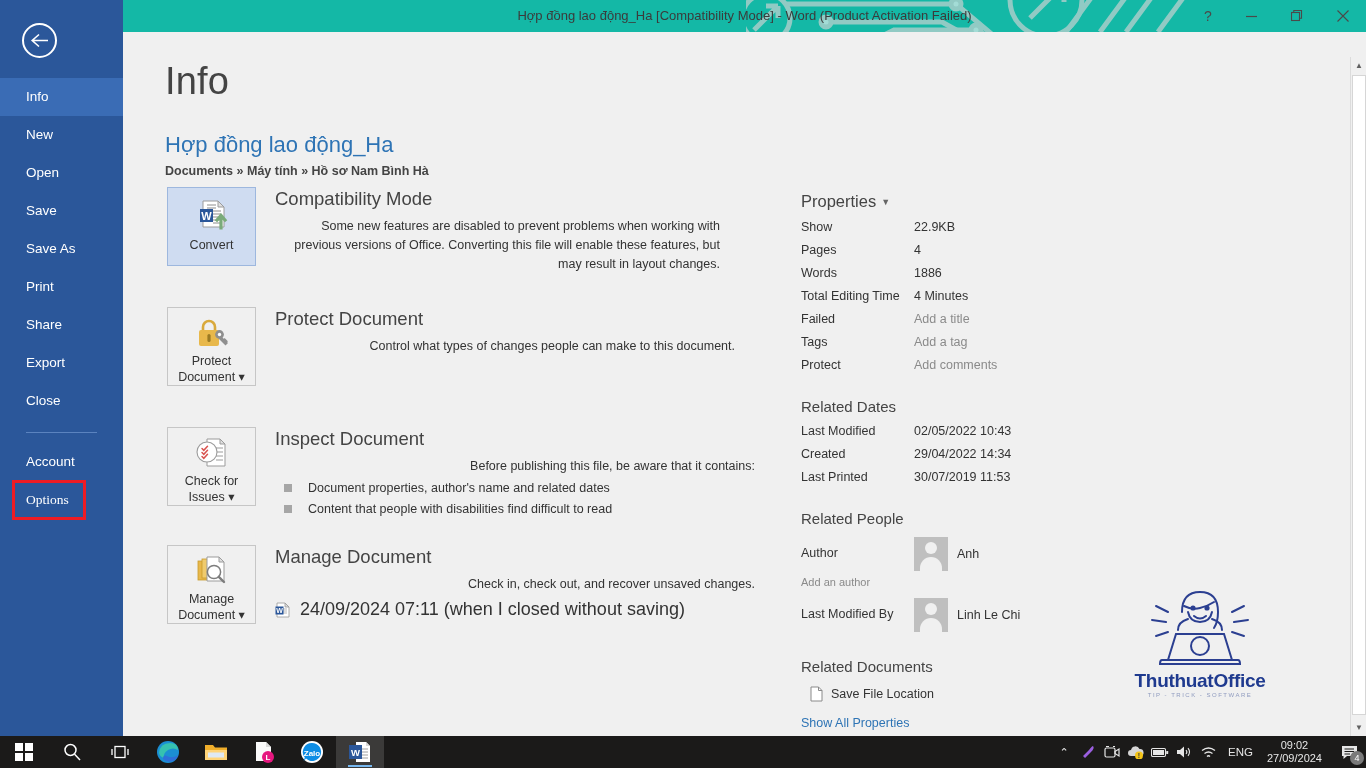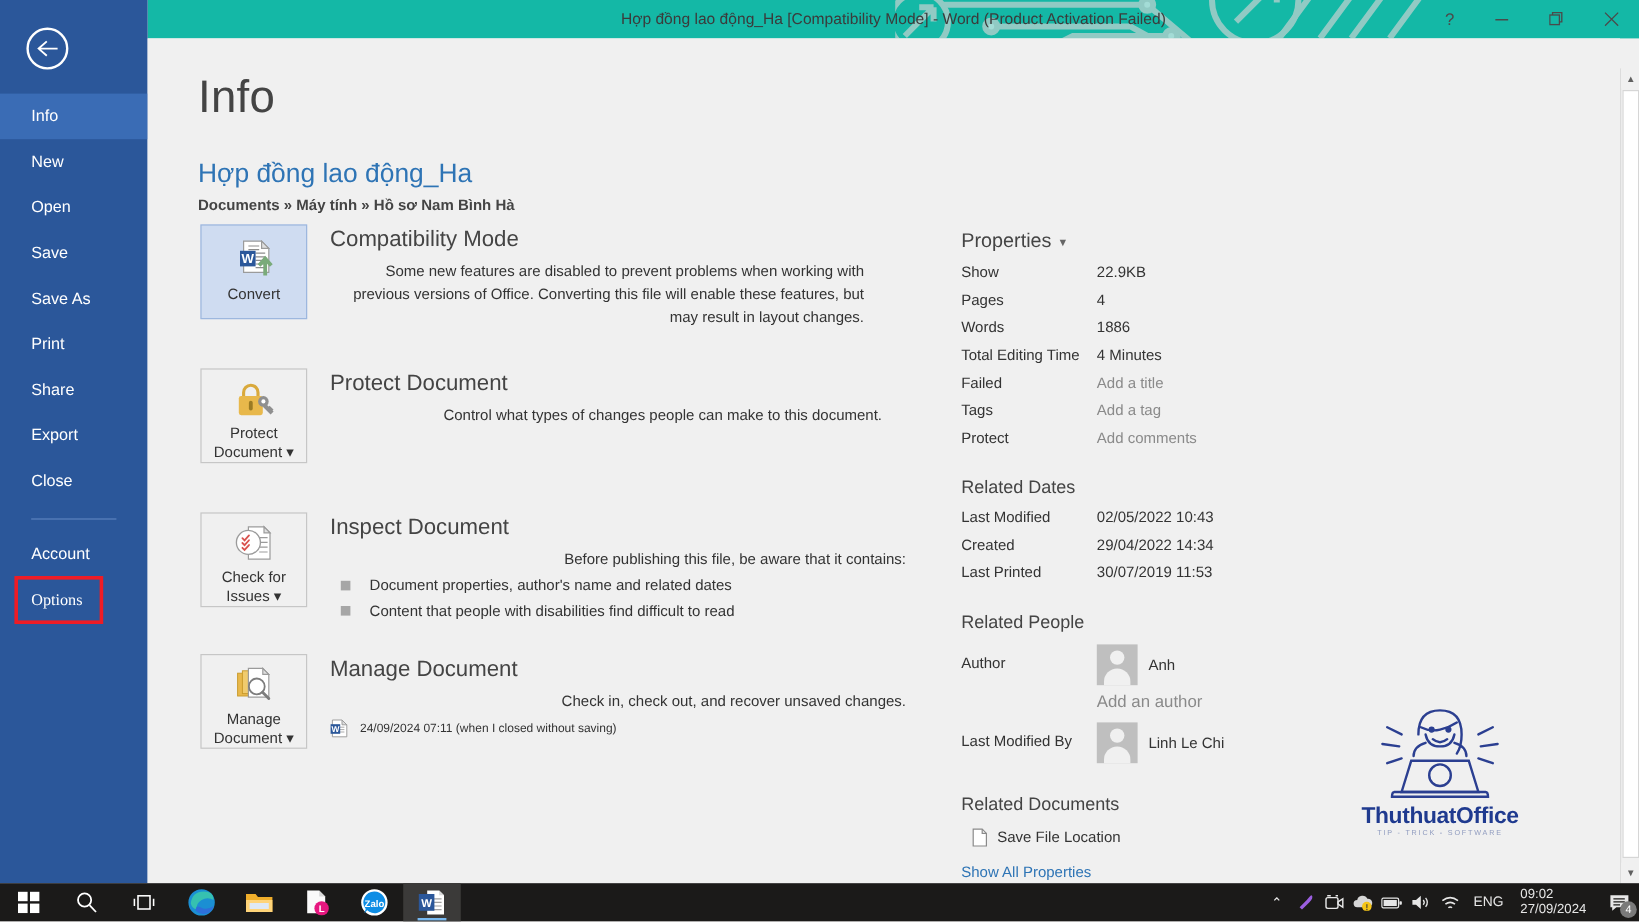--- a/index.html
+++ b/index.html
@@ -87,21 +87,21 @@
     margin-top: 4px; font-size: 12.5px; color: #333; text-align: center; line-height: 16px;
   }
   .card-body { position: absolute; left: 108px; top: 0; width: 760px; }
   .card-head { font-size: 18.5px; color: #444; font-weight: 400; line-height: 24px; }
   .card-desc { margin-top: 6px; font-size: 12.5px; color: #333; line-height: 19px; width: 440px; text-align: right; }
   .card-desc.wide { width: 445px; }
   .bullet-row { display: flex; align-items: flex-start; margin-top: 3px; }
   .bullet-sq { width: 8px; height: 8px; background: #a6a6a6; margin: 5px 16px 0 9px; flex: none; }
   .bullet-txt { font-size: 12.5px; color: #333; line-height: 18px; }
   .version-row { display: flex; align-items: center; margin-top: 5px; }
-  .version-txt { font-size: 10px; color: #333; margin-left: 9px; text-align: right; }
+  .version-txt { font-size: 18px; color: #333; margin-left: 9px; text-align: right; }
 
   
   .props { position: absolute; left: 678px; top: 160px; width: 400px; }
   .props-head {
     font-size: 16.5px; color: #444; font-weight: 400; cursor: pointer;
     display: flex; align-items: center; gap: 5px;
   }
   .caret { font-size: 9px; color: #666; }
   .prop-row { display: flex; margin-top: 9px; }
   .prop-key { width: 113px; font-size: 12.5px; color: #333; flex: none; }
@@ -114,21 +114,21 @@
   .avatar::before {
     content: ""; position: absolute; left: 11px; top: 5px; width: 12px; height: 12px;
     border-radius: 50%; background: #f0f0f0;
   }
   .avatar::after {
     content: ""; position: absolute; left: 6px; top: 20px; width: 22px; height: 16px;
     border-radius: 11px 11px 0 0; background: #f0f0f0;
   }
   .person-name { font-size: 12.5px; color: #333; margin-left: 9px; padding-top: 10px; }
   .add-author {
-    margin-left: 113px; margin-top: 5px; font-size: 14px; color: #8a8a8a; cursor: text;
+    margin-top: 5px; font-size: 11px; color: #8a8a8a; cursor: text;
   }
   .doc-link-row { display: flex; align-items: center; margin-top: 11px; margin-left: 9px; cursor: pointer; }
   .doc-link-txt { font-size: 12.5px; color: #333; margin-left: 8px; }
   .show-all {
     margin-top: 14px; font-size: 12.5px; color: #2e74b5; cursor: pointer;
   }
 
   
   .watermark { position: absolute; left: 987px; top: 550px; width: 180px; height: 125px; }
   .wm-text {
@@ -174,21 +174,21 @@
   .tray-icon {
     width: 24px; height: 32px; display: flex; align-items: center; justify-content: center;
     color: #e6e6e6; cursor: pointer; position: relative;
   }
   .tray-lang {
     padding: 0 8px; height: 32px; display: flex; align-items: center;
     color: #e6e6e6; font-size: 11.5px; cursor: pointer;
   }
   .tray-clock {
     padding: 0 10px 0 6px; height: 32px; display: flex; flex-direction: column;
-    align-items: flex-start; justify-content: center; color: #e6e6e6;
+    align-items: center; justify-content: center; color: #e6e6e6;
     font-size: 11px; line-height: 13px; cursor: pointer;
   }
   .tray-notif {
     width: 34px; height: 32px; display: flex; align-items: center; justify-content: center;
     position: relative; cursor: pointer;
   }
   .notif-badge {
     position: absolute; right: 2px; bottom: 3px; width: 14px; height: 14px;
     border-radius: 50%; background: #7a7a7a; color: #fff; font-size: 9px;
     display: flex; align-items: center; justify-content: center;

